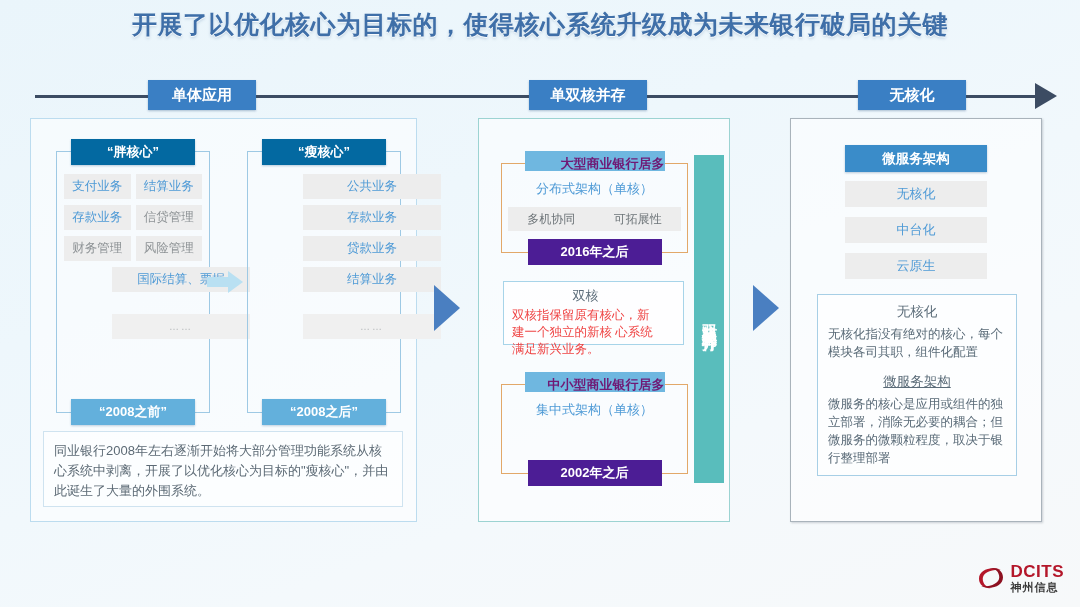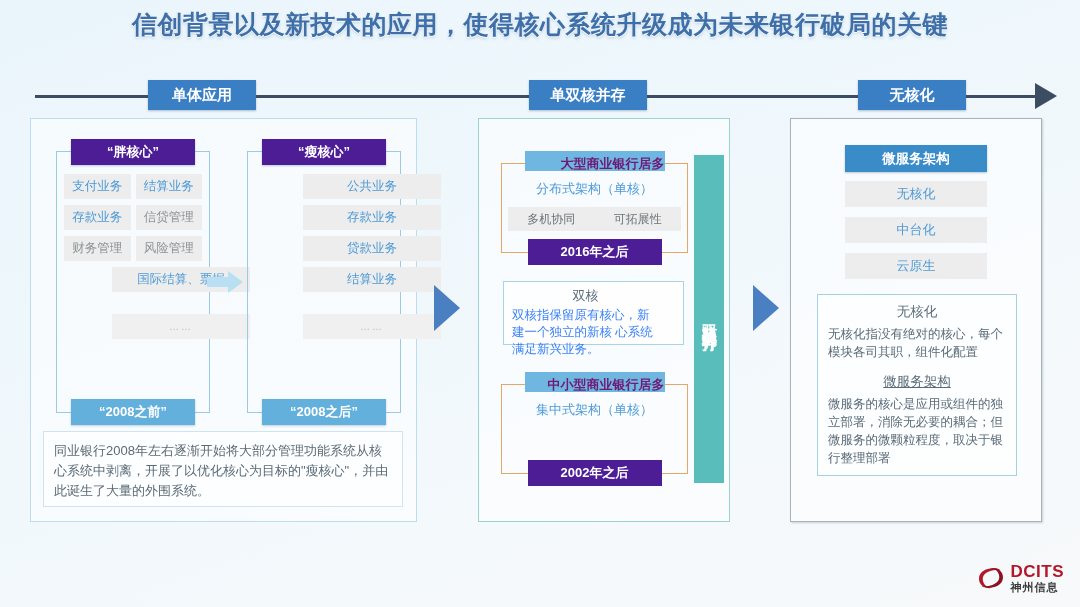--- a/index.html
+++ b/index.html
@@ -49,21 +49,21 @@
   #panel-arrow-1{left:753px;}
 
   
   .core-col{position:absolute;top:32px;width:152px;height:260px;
     border:1px solid #9ec9e4;background:transparent;}
   #core-col-0{left:25px;}
   #core-col-1{left:216px;}
   .core-cap{
     position:absolute;top:-13px;left:50%;transform:translateX(-50%);
     width:124px;height:26px;line-height:26px;text-align:center;
-    background:#4c1d95;color:#fff;font-size:13px;font-weight:bold;
+    background:#0369a1;color:#fff;font-size:13px;font-weight:bold;
     box-shadow:0 1px 2px rgba(40,90,140,.3);
   }
   .core-foot{
     position:absolute;bottom:-13px;left:50%;transform:translateX(-50%);
     width:124px;height:26px;line-height:26px;text-align:center;
     background:#63b0dc;color:#fff;font-size:13px;font-weight:bold;
     box-shadow:0 1px 2px rgba(40,90,140,.28);
   }
   .core-body{position:absolute;left:7px;top:22px;width:138px;}
   .mod-row{display:flex;gap:5px;margin-bottom:6px;}
@@ -109,21 +109,21 @@
     font-size:13px;color:#4e9ad6;}
   .arch-tags{position:absolute;left:6px;top:43px;width:173px;display:flex;gap:0;}
   .arch-tag{flex:1;height:24px;line-height:24px;text-align:center;
     background:#ededed;font-size:12px;color:#6d7478;}
   #mid-note{
     position:absolute;left:24px;top:162px;width:181px;height:64px;
     border:1px solid #a7d4e9;background:rgba(255,255,255,.75);
     box-sizing:border-box;padding:5px 24px 0 8px;font-family:Liberation Serif, serif;
   }
   #mid-note .t{text-align:center;font-size:13px;color:#5a6b78;margin-bottom:2px;}
-  #mid-note .b{font-size:12.5px;line-height:17px;color:#3b82f6;}
+  #mid-note .b{font-size:12.5px;line-height:17px;color:#ef4444;}
   #teal-bar{
     position:absolute;left:215px;top:36px;width:30px;height:328px;
     background:#59bdbc;color:#fff;font-size:15px;font-weight:bold;
     writing-mode:vertical-rl;text-orientation:upright;
     display:flex;align-items:center;justify-content:center;letter-spacing:2px;
   }
 
   
   #p2-head{
     position:absolute;left:54px;top:26px;width:142px;height:27px;line-height:27px;
@@ -149,21 +149,21 @@
   
   #logo{position:absolute;right:16px;bottom:14px;display:flex;align-items:center;gap:5px;}
   #logo .mark{width:30px;height:30px;}
   #logo .words{line-height:1;}
   #logo .en{font-size:17px;font-weight:bold;color:#b4172a;letter-spacing:.5px;}
   #logo .cn{font-size:11px;font-weight:bold;color:#3a3a3a;letter-spacing:1px;margin-top:2px;}
 </style>
 </head>
 <body>
 
-<div id="slide-title">信创背景以及新技术的应用，使得核心系统升级成为未来银行破局的关键</div>
+<div id="slide-title">开展了以优化核心为目标的，使得核心系统升级成为未来银行破局的关键</div>
 
 <div id="timeline">
   <div class="rail"></div>
   <div class="rail-head"></div>
   <div class="tl-chip" id="tl-chip-1">单双核并存</div>
   <div class="tl-chip" id="tl-chip-0">单体应用</div>
   <div class="tl-chip" id="tl-chip-2">无核化</div>
 </div>
 
 <div class="panel" id="panel-0">

